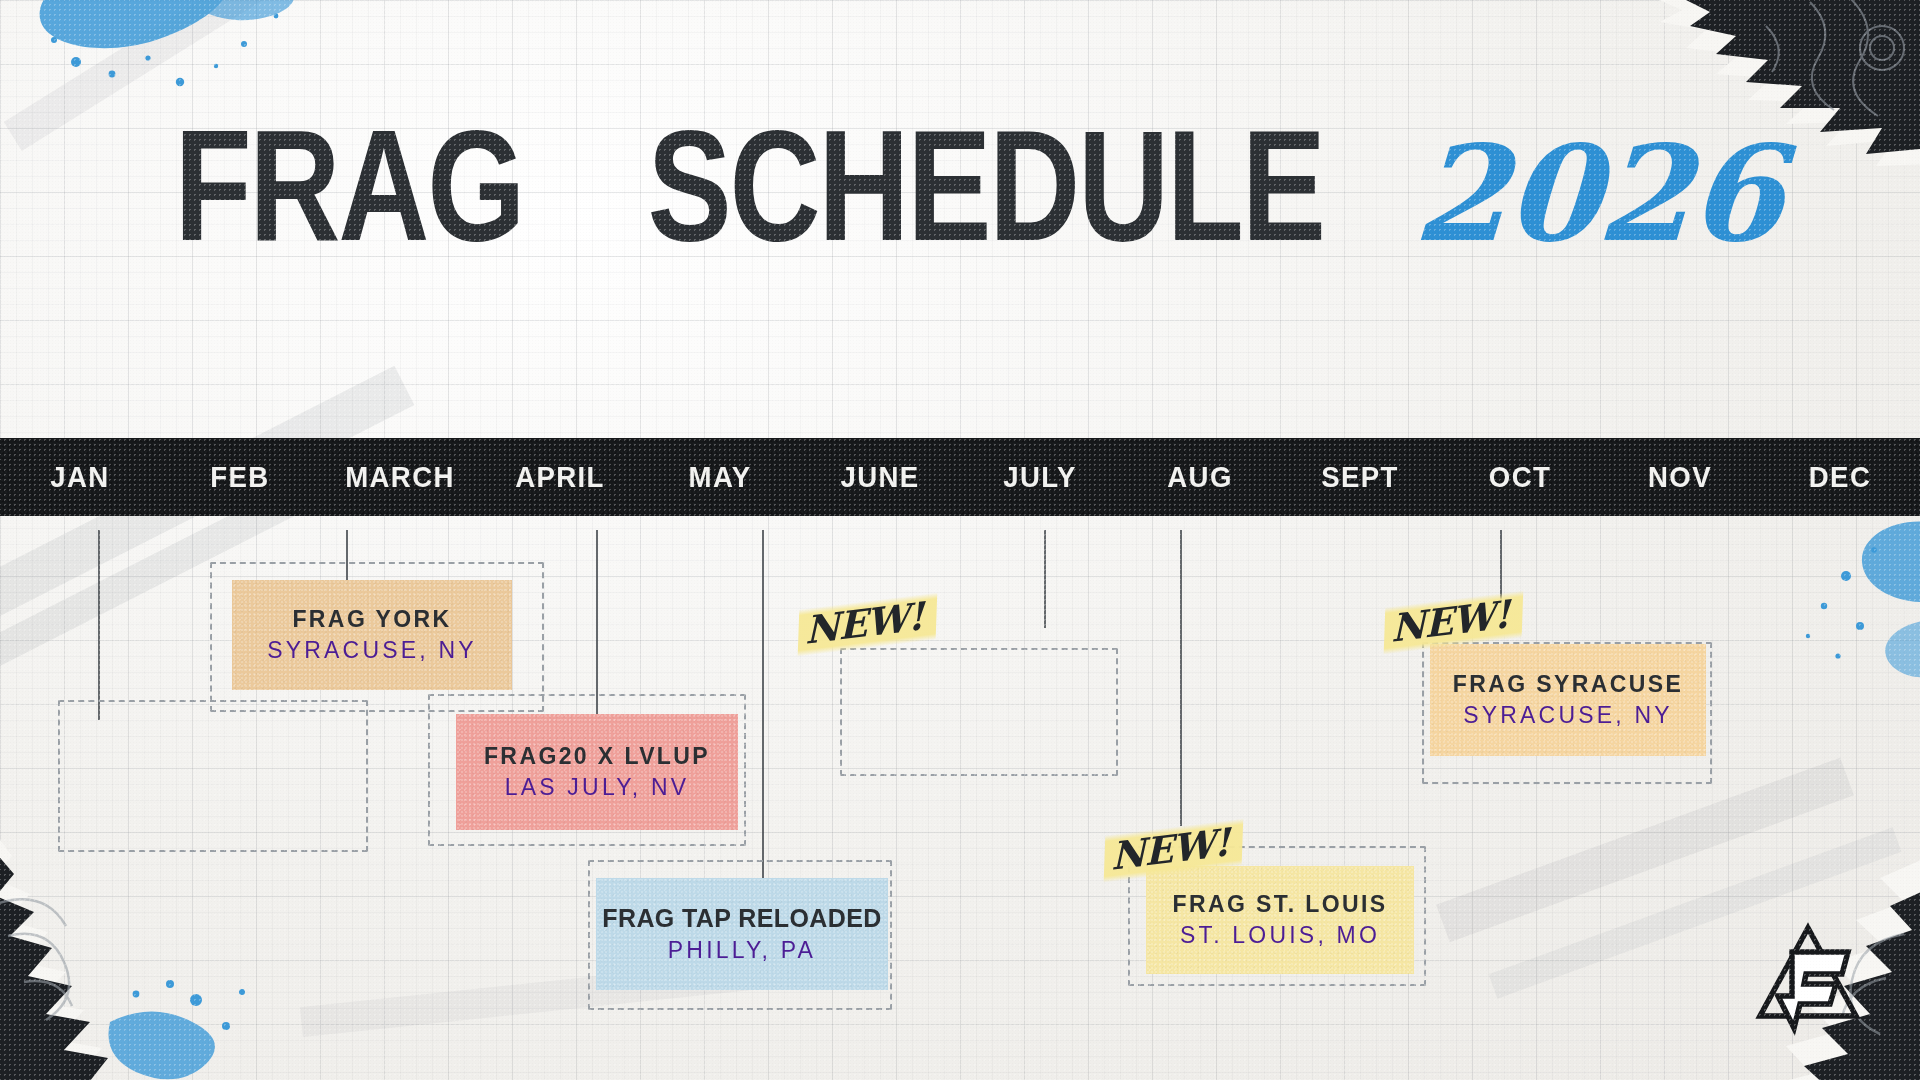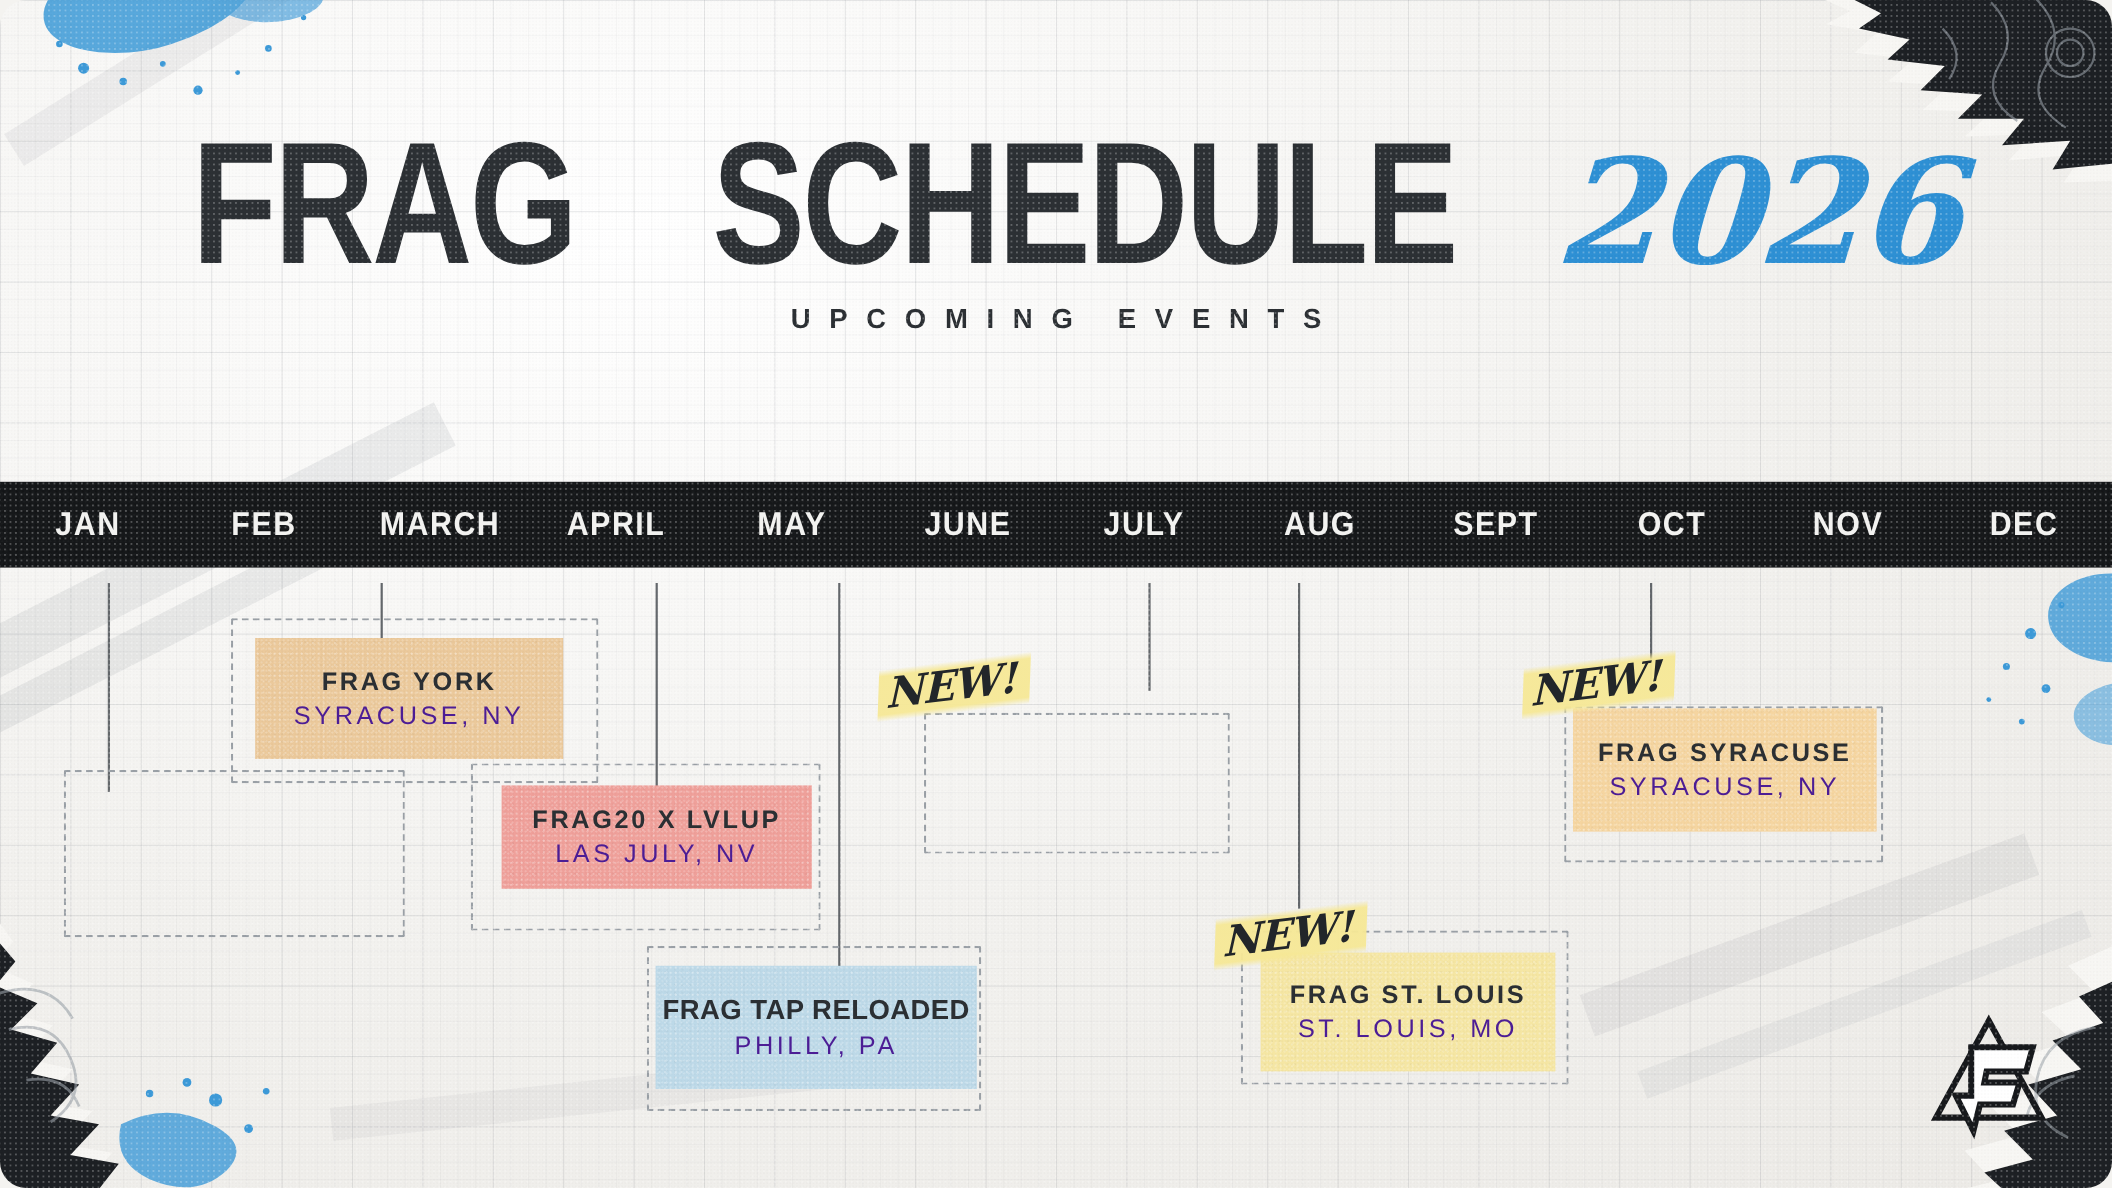--- a/index.html
+++ b/index.html
@@ -13,21 +13,20 @@
   
   #stage {
     position:absolute; inset:0;
     background:
       linear-gradient(to right, rgba(140,145,150,.16) 1px, transparent 1px) 0 0/64px 64px,
       linear-gradient(to bottom, rgba(140,145,150,.16) 1px, transparent 1px) 0 0/64px 64px,
       linear-gradient(to right, rgba(150,155,160,.07) 1px, transparent 1px) 0 0/16px 16px,
       linear-gradient(to bottom, rgba(150,155,160,.07) 1px, transparent 1px) 0 0/16px 16px,
       radial-gradient(ellipse at 30% 20%, #ffffff 0%, #f2f1ee 55%, #eceae6 100%);
     overflow:hidden;
-    border-radius:24px;
   }
   
   #grain{
     position:absolute; inset:0; pointer-events:none; opacity:.5;
     background-image:
       radial-gradient(rgba(0,0,0,.035) 1px, transparent 1px),
       radial-gradient(rgba(255,255,255,.5) 1px, transparent 1px);
     background-size:3px 3px, 5px 5px;
     background-position:0 0, 2px 2px;
   }
@@ -234,21 +233,20 @@
         <circle cx="58" cy="126" r="2.2"></circle>
     </g>
   </svg>
 
   <div id="header">
     <div id="title-row">
       <span class="t-word" id="t-frag">FRAG</span>
       <span class="t-word" id="t-sched">SCHEDULE</span>
       <span id="t-year">2026</span>
     </div>
-    <div id="subtitle">UPCOMING EVENTS</div>
   </div>
 
   <div id="month-bar">
     <div class="month">JAN</div>
     <div class="month">FEB</div>
     <div class="month">MARCH</div>
     <div class="month">APRIL</div>
     <div class="month">MAY</div>
     <div class="month">JUNE</div>
     <div class="month">JULY</div>
@@ -271,21 +269,21 @@
 
     <div class="dashbox" style="left:210px; top:46px; width:334px; height:150px;"></div>
     <div class="card" id="card-york" style="left: 232px; top: 64px; width: 280px; height: 110px; background: rgb(235, 201, 155);">
       <span class="name">FRAG YORK</span>
       <span class="city">SYRACUSE, NY</span>
     </div>
 
     <div class="dashbox" style="left:58px; top:184px; width:310px; height:152px;"></div>
 
     <div class="dashbox" style="left:428px; top:178px; width:318px; height:152px;"></div>
-    <div class="card" id="card-lvlup" style="left: 456px; top: 198px; width: 282px; height: 94px; background: rgb(239, 160, 154);">
+    <div class="card" id="card-lvlup" style="left: 456px; top: 198px; width: 282px; height: 116px; background: rgb(239, 160, 154);">
       <span class="name">FRAG20 X LVLUP</span>
       <span class="city">LAS JULY, NV</span>
     </div>
 
     <div class="dashbox" style="left:588px; top:344px; width:304px; height:150px;"></div>
     <div class="card tight" id="card-tap" style="left: 596px; top: 362px; width: 292px; height: 112px; background: rgb(189, 217, 232);">
       <span class="name">FRAG TAP RELOADED</span>
       <span class="city">PHILLY, PA</span>
     </div>
 

